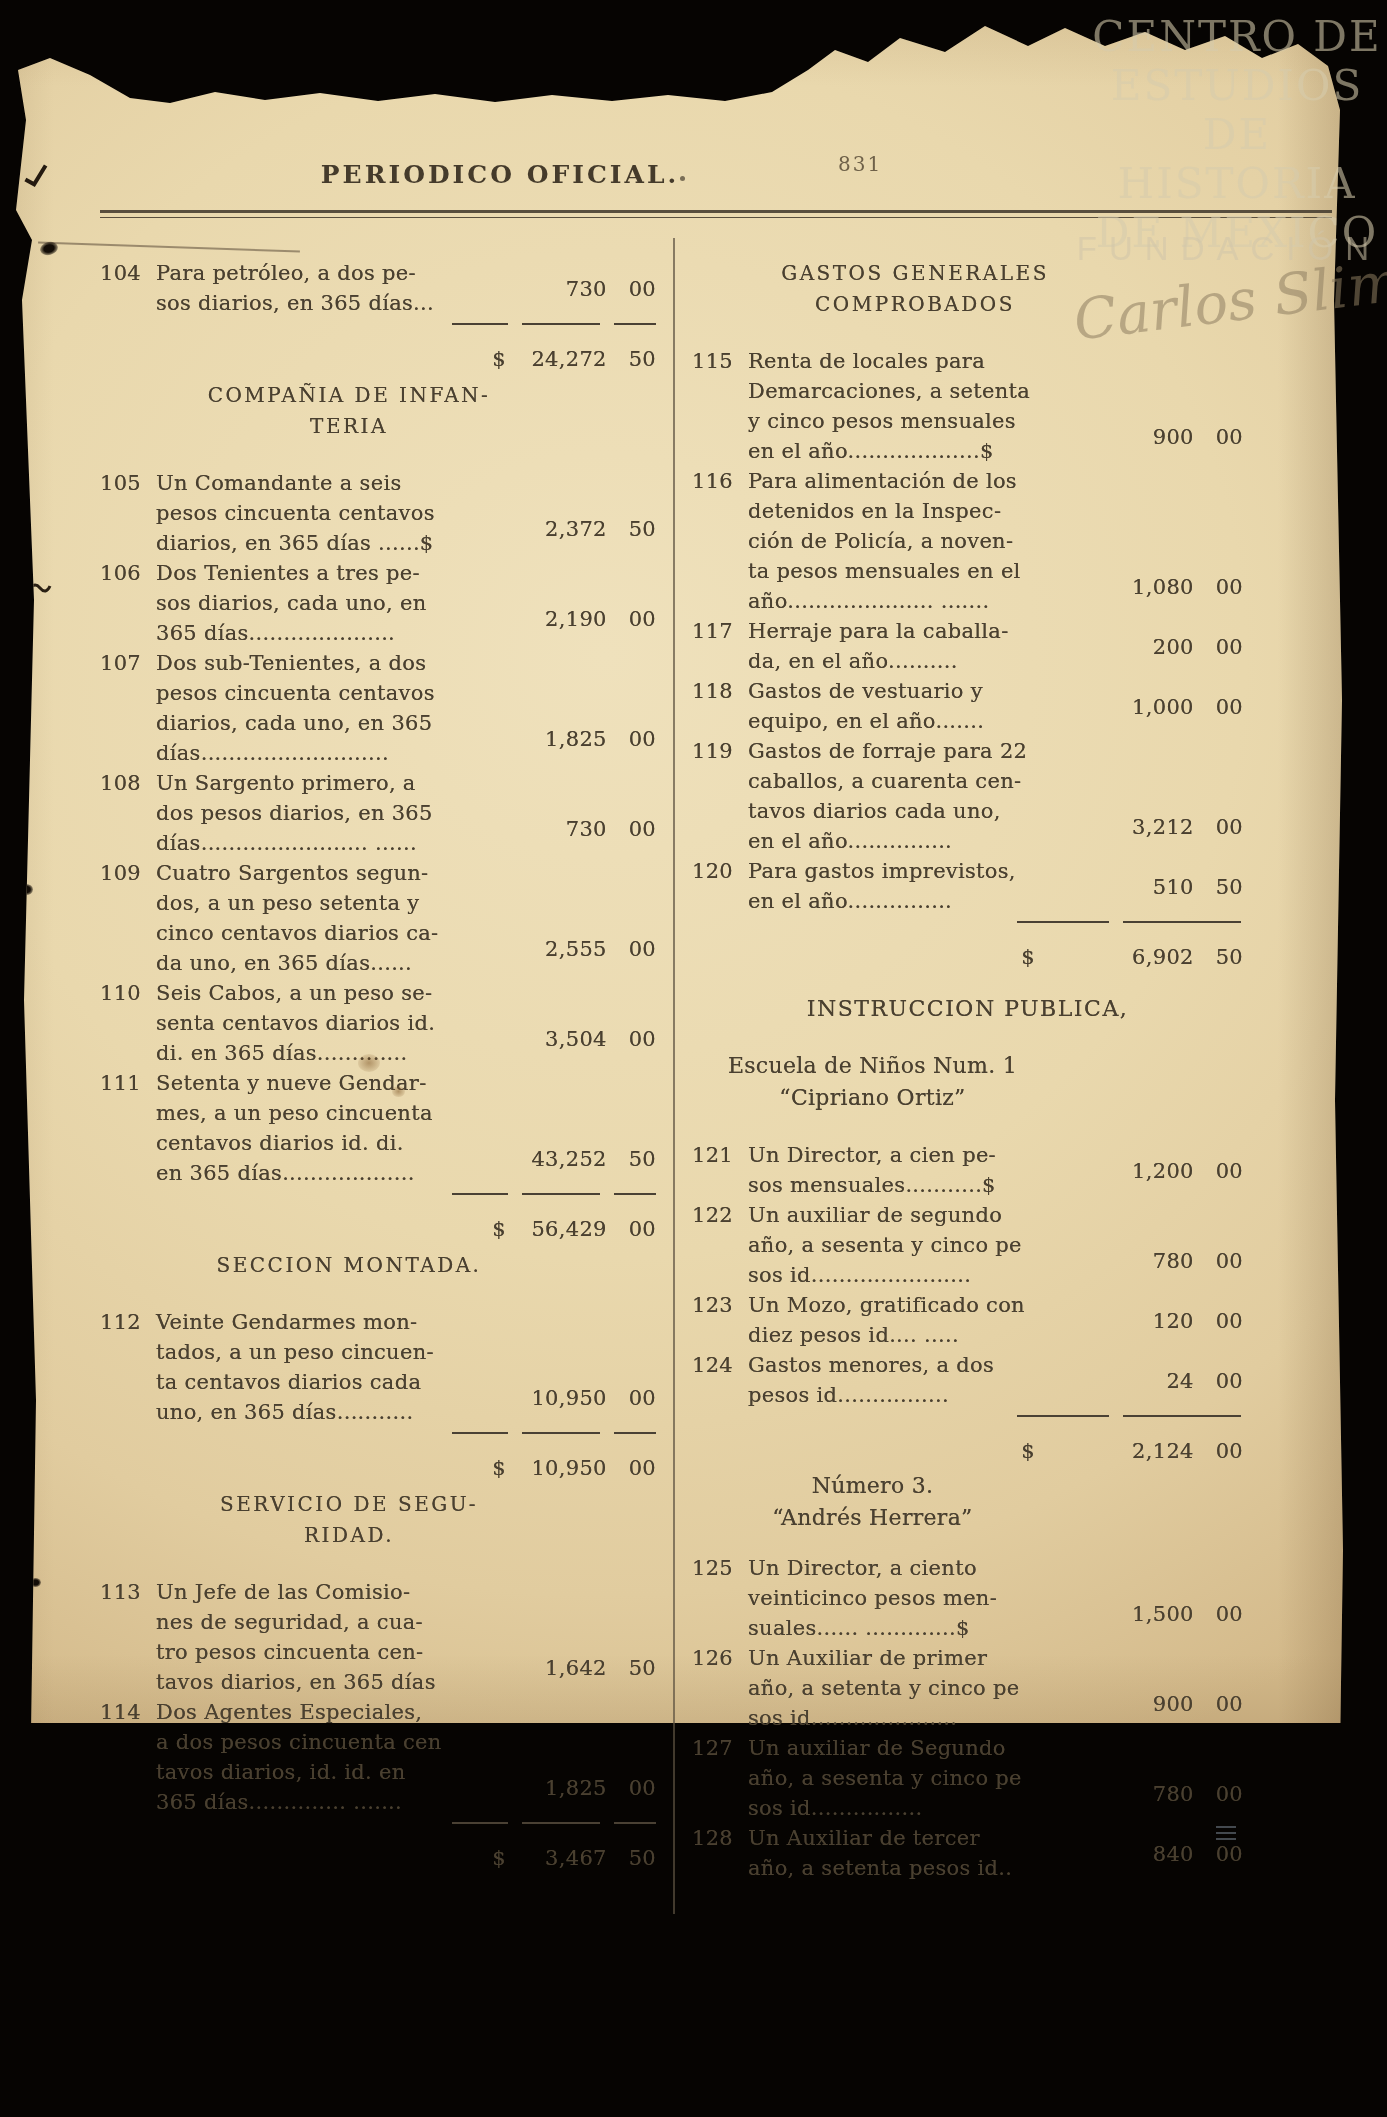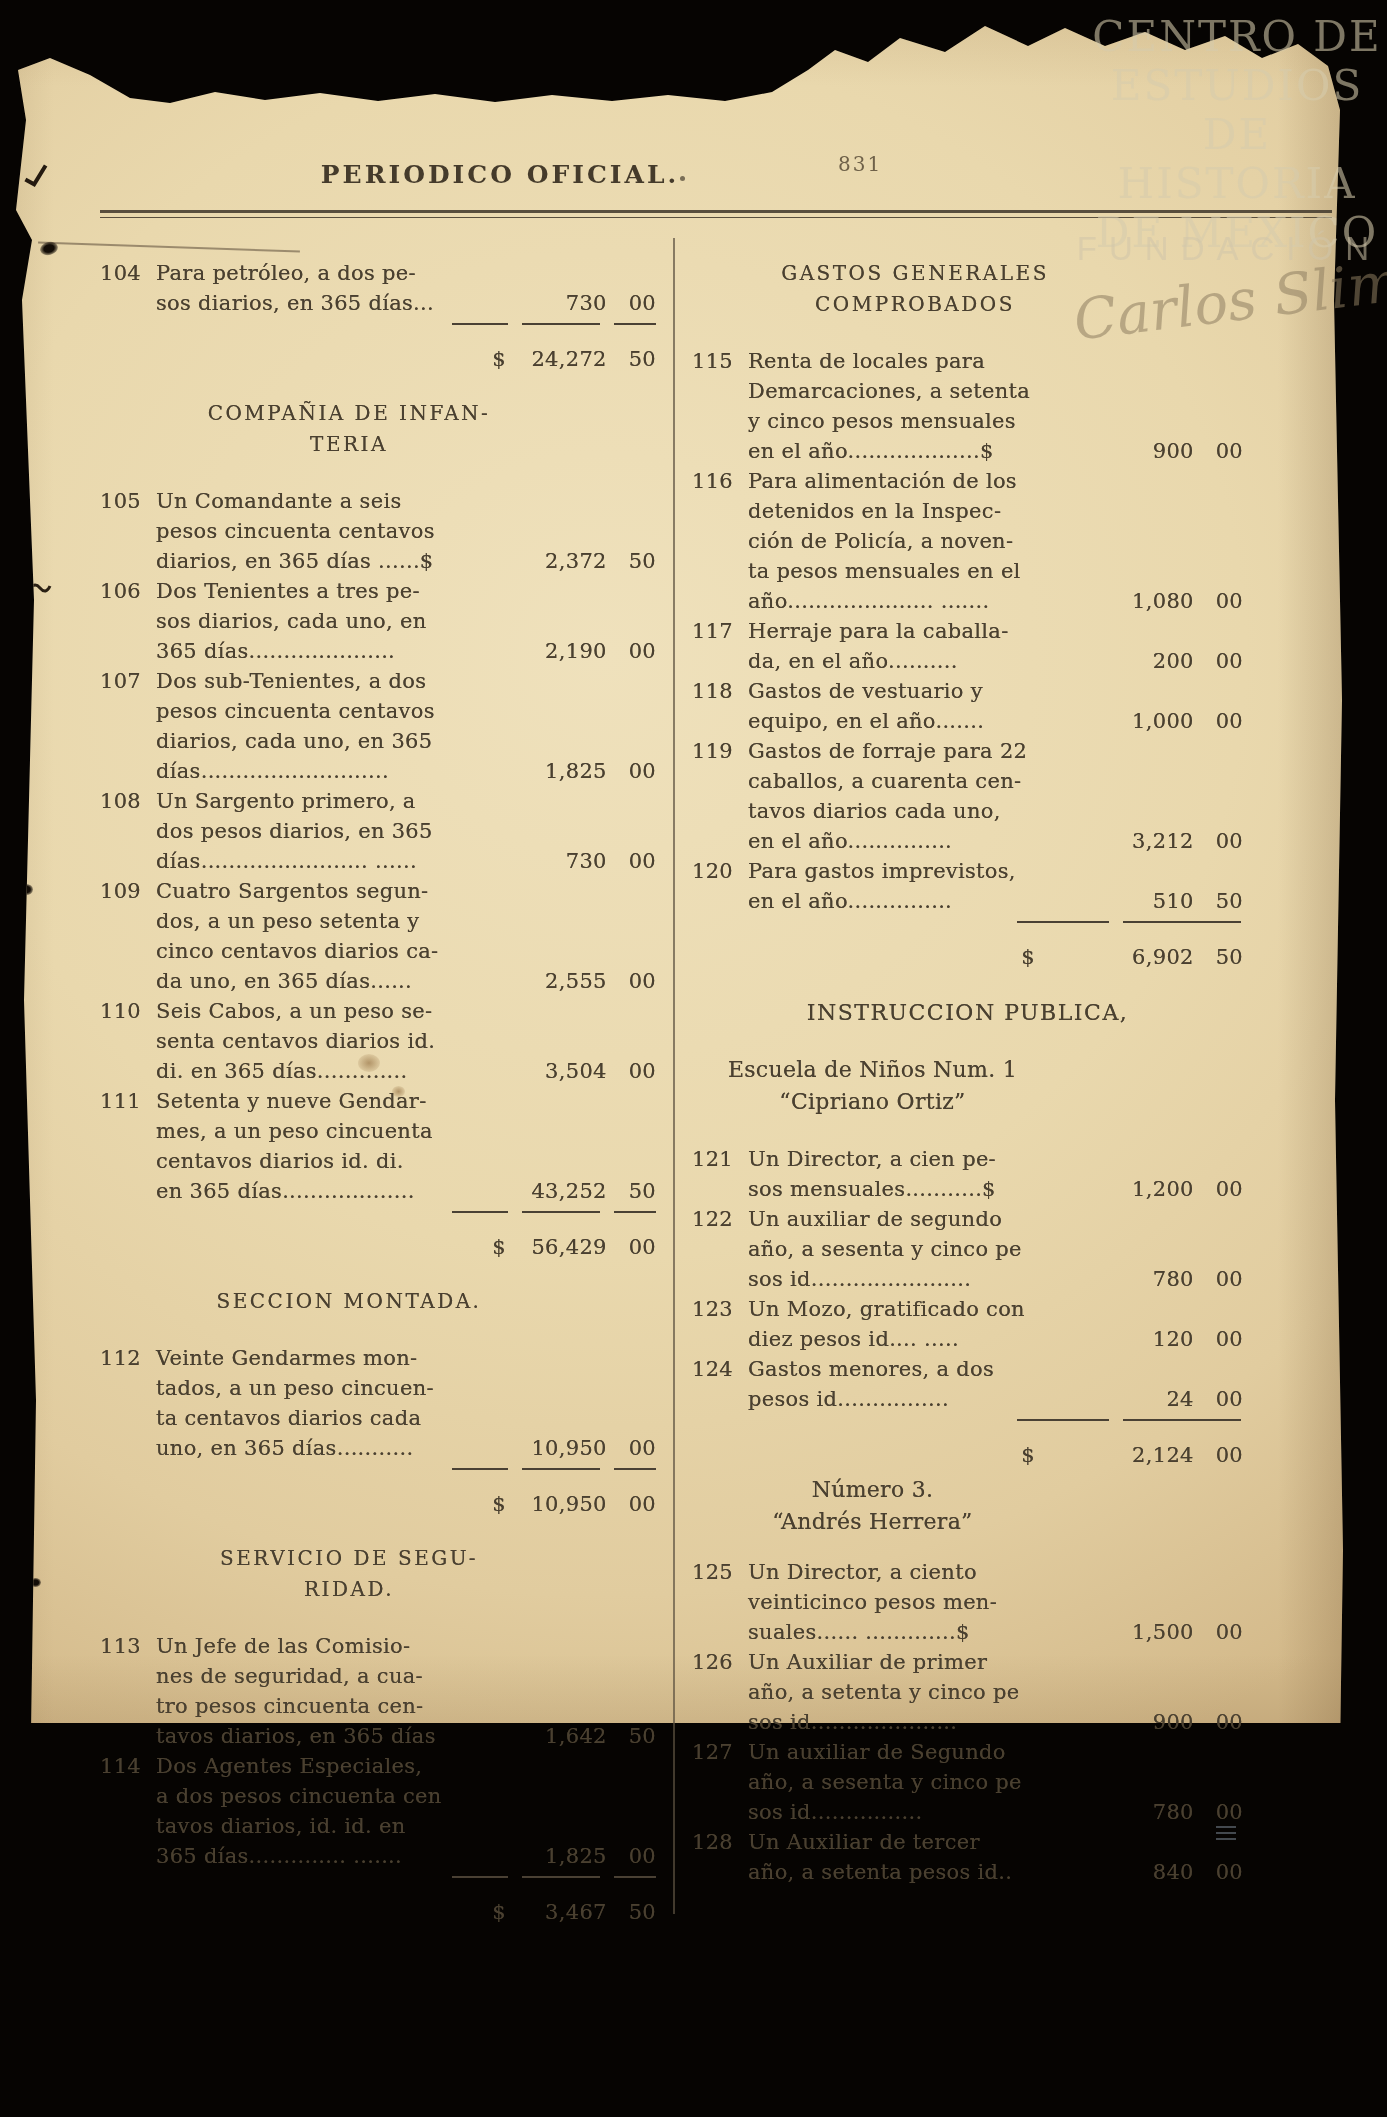--- a/index.html
+++ b/index.html
@@ -24,31 +24,31 @@
         border-top:3.5px solid #453c2f;border-bottom:1.5px solid #453c2f;opacity:.88;}
   .divider{position:absolute;left:673px;top:238px;height:1676px;width:1.6px;background:#5c5140;opacity:.7;}
 
   .col{position:absolute;font-size:21px;line-height:30px;white-space:nowrap;letter-spacing:.3px;
        text-shadow:0 0 .4px rgba(70,60,45,.75);}
   .col.left{left:100px;top:258px;width:558px;}
   .col.right{left:692px;top:244px;width:551px;}
   .item{position:relative;}
   .item .num{position:absolute;left:0;top:0;}
   .item .txt{margin-left:56px;}
-  .item .amount{position:absolute;right:2px;bottom:0;word-spacing:15px;margin-top:12px;}
+  .item .amount{position:absolute;right:2px;bottom:14px;word-spacing:15px;margin-top:12px;}
   .col.right .item .amount{right:0;}
   .total{position:relative;height:60px;}
   .total .trule{position:absolute;top:5px;right:2px;display:flex;gap:14px;}
   .total .trule i{display:block;height:0;border-top:2px solid #4a4134;}
   .total .trule i.s1{width:56px;} .total .trule i.s2{width:78px;} .total .trule i.s3{width:42px;} .col.right .total .trule i.s2{width:92px;} .col.right .total .trule i.s3{width:118px;}
   .total .cur{position:absolute;bottom:4px;right:152px;}
   .col.right .total .cur{right:208px;}
   .total .amt{position:absolute;bottom:4px;right:2px;word-spacing:15px;}
   .col.right .total .amt{right:0;}
-  .hgroup{margin:20px 0 26px;}
+  .hgroup{margin:2px 0 26px;}
   .hgroup.sub-first{margin:0 0 19px;}
   .col.right .hgroup.caps-first{margin:14px 0 26px;}
   .h.caps{font-size:20px;letter-spacing:2.5px;line-height:31px;text-align:center;}
   .col.left .h.caps{margin-right:60px;}
   .col.right .h.caps{margin-right:105px;}
   .h.major{font-size:22px;letter-spacing:1.5px;line-height:34px;text-align:center;margin:16px 0 24px;}
   .h.sub{font-size:22px;line-height:32px;text-align:center;margin-right:190px;}
 
   .watermark{position:absolute;right:0px;top:12px;width:300px;text-align:center;pointer-events:none;z-index:5;}
   .wm{font-size:42px;line-height:49px;letter-spacing:2px;color:rgba(214,203,172,.58);}

